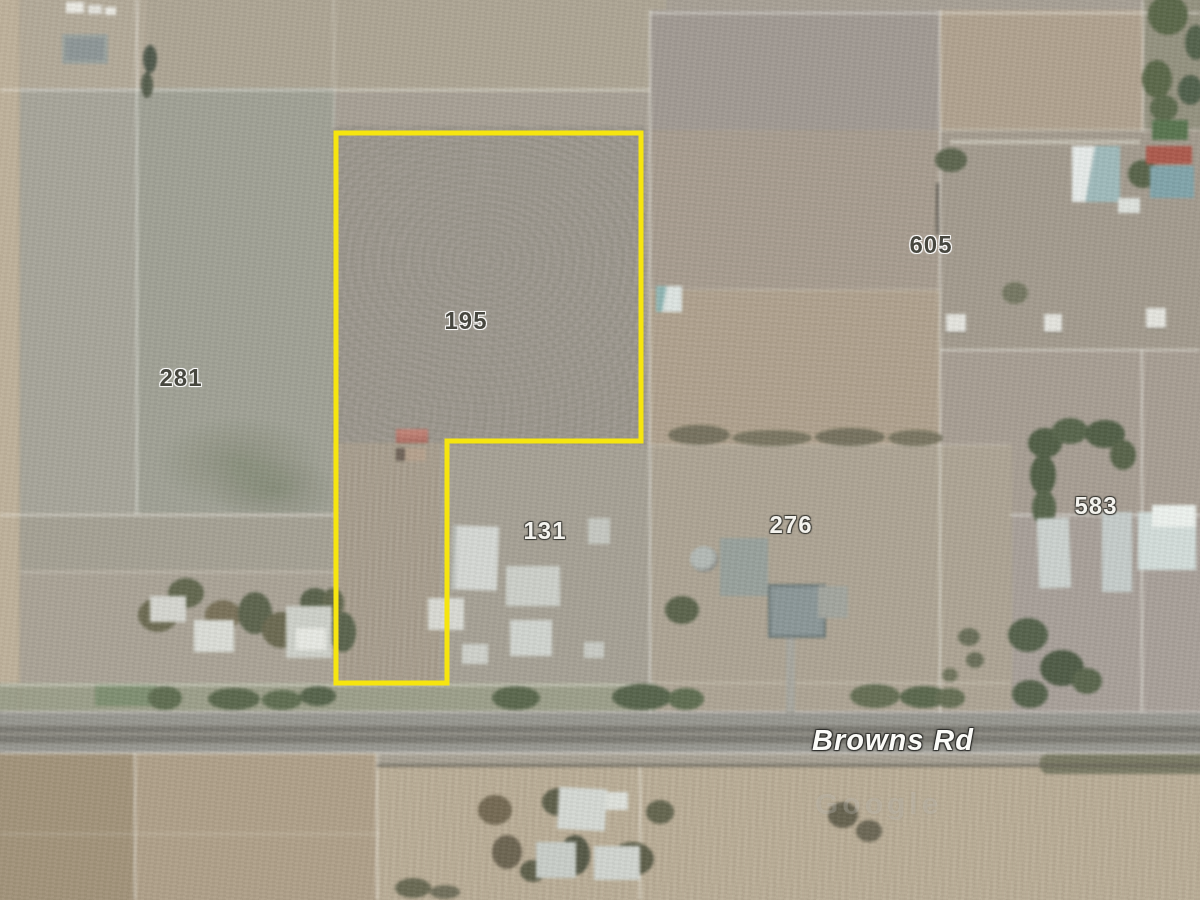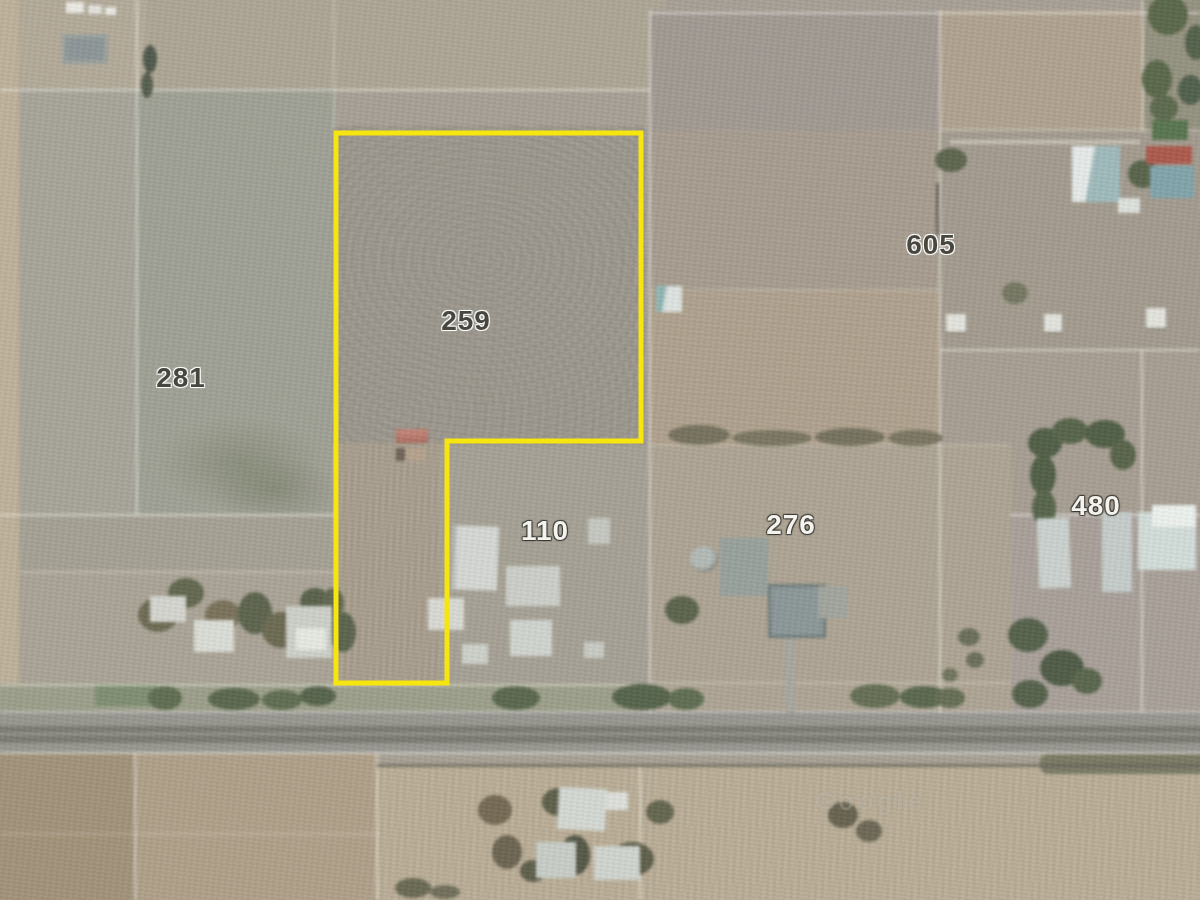--- a/index.html
+++ b/index.html
@@ -7,27 +7,27 @@
   .blurwrap{position:absolute;inset:-14px;filter:blur(1.5px) saturate(.95) contrast(.98);}
   .terrain{position:absolute;left:14px;top:14px;width:1200px;height:900px;}
   .f,.t,.b,.gv,.gh{position:absolute;}
   .t{border-radius:50%;}
   .gv{width:1.5px;background:rgba(250,248,240,.55);}
   .gh{height:1.5px;background:rgba(250,248,240,.55);}
   .grain{position:absolute;inset:0;pointer-events:none;
     background-image:repeating-linear-gradient(7deg,rgba(255,255,255,.025) 0 2px,rgba(0,0,0,.025) 2px 4px),
     repeating-linear-gradient(96deg,rgba(255,255,255,.02) 0 3px,rgba(40,35,30,.02) 3px 6px);}
   svg.bnd{position:absolute;left:0;top:0;pointer-events:none;}
-  .plabel{position:absolute;transform:translate(-50%,-50%);font-size:28px;font-weight:bold;letter-spacing:1px;}
+  .plabel{position:absolute;transform:translate(-50%,-50%);font-size:24px;font-weight:bold;letter-spacing:1px;}
   .plabel.dark{color:#47473f;text-shadow:-1px -1px 0 rgba(255,255,255,.85),1px -1px 0 rgba(255,255,255,.85),-1px 1px 0 rgba(255,255,255,.85),1px 1px 0 rgba(255,255,255,.85),0 0 3px rgba(255,255,255,.6);}
   .plabel.light{color:#f4f3ee;text-shadow:-1px -1px 1px rgba(50,50,45,.8),1px -1px 1px rgba(50,50,45,.8),-1px 1px 1px rgba(50,50,45,.8),1px 1px 1px rgba(50,50,45,.8);}
   .roadlabel{position:absolute;left:893px;top:740px;transform:translate(-50%,-50%);
     font-size:29px;font-weight:bold;font-style:italic;color:#fcfcf9;letter-spacing:1px;
     text-shadow:-1px -1px 1px rgba(45,45,42,.9),1px -1px 1px rgba(45,45,42,.9),-1px 1px 1px rgba(45,45,42,.9),1px 1px 1px rgba(45,45,42,.9),0 0 4px rgba(45,45,42,.5);}
-  .wm{position:absolute;left:815px;top:787px;font-size:25px;font-weight:bold;letter-spacing:4px;
+  .wm{position:absolute;left:815px;top:787px;font-size:30px;font-weight:bold;letter-spacing:4px;
     color:rgba(255,255,255,.16);text-shadow:0 0 2px rgba(120,115,105,.25);}
 </style>
 </head>
 <body>
 
 <div id="stage">
   <div class="blurwrap">
     <div class="terrain">
 
       <div class="f" style="left:-14px;top:-14px;width:680px;height:106px;background:#aea694;"></div>
@@ -200,20 +200,21 @@
 
   <div class="grain"></div>
 
   <svg class="bnd" width="1200" height="900" viewBox="0 0 1200 900">
     <polygon fill="none" stroke-width="5" stroke-linejoin="miter" points="336,133 641,133 641,441 447,441 447,683 336,683" stroke="#F6E50F"></polygon>
 
   </svg>
 
   <div>
       <span class="plabel dark" style="left: 181px; top: 378px;">281</span>
-      <span class="plabel dark" style="left: 466px; top: 321px;">259</span>
+      <span class="plabel dark" style="left: 466px; top: 321px;">195</span>
       <span class="plabel dark" style="left: 931px; top: 245px;">605</span>
-      <span class="plabel light" style="left: 545px; top: 531px;">110</span>
+      <span class="plabel light" style="left: 545px; top: 531px;">131</span>
       <span class="plabel light" style="left: 791px; top: 525px;">276</span>
-      <span class="plabel light" style="left: 1096px; top: 506px;">480</span>
+      <span class="plabel light" style="left: 1096px; top: 506px;">583</span>
     </div>
+  <div class="roadlabel">Browns Rd</div>
   <div class="wm">Google</div>
 </div>
 
 </body></html>

